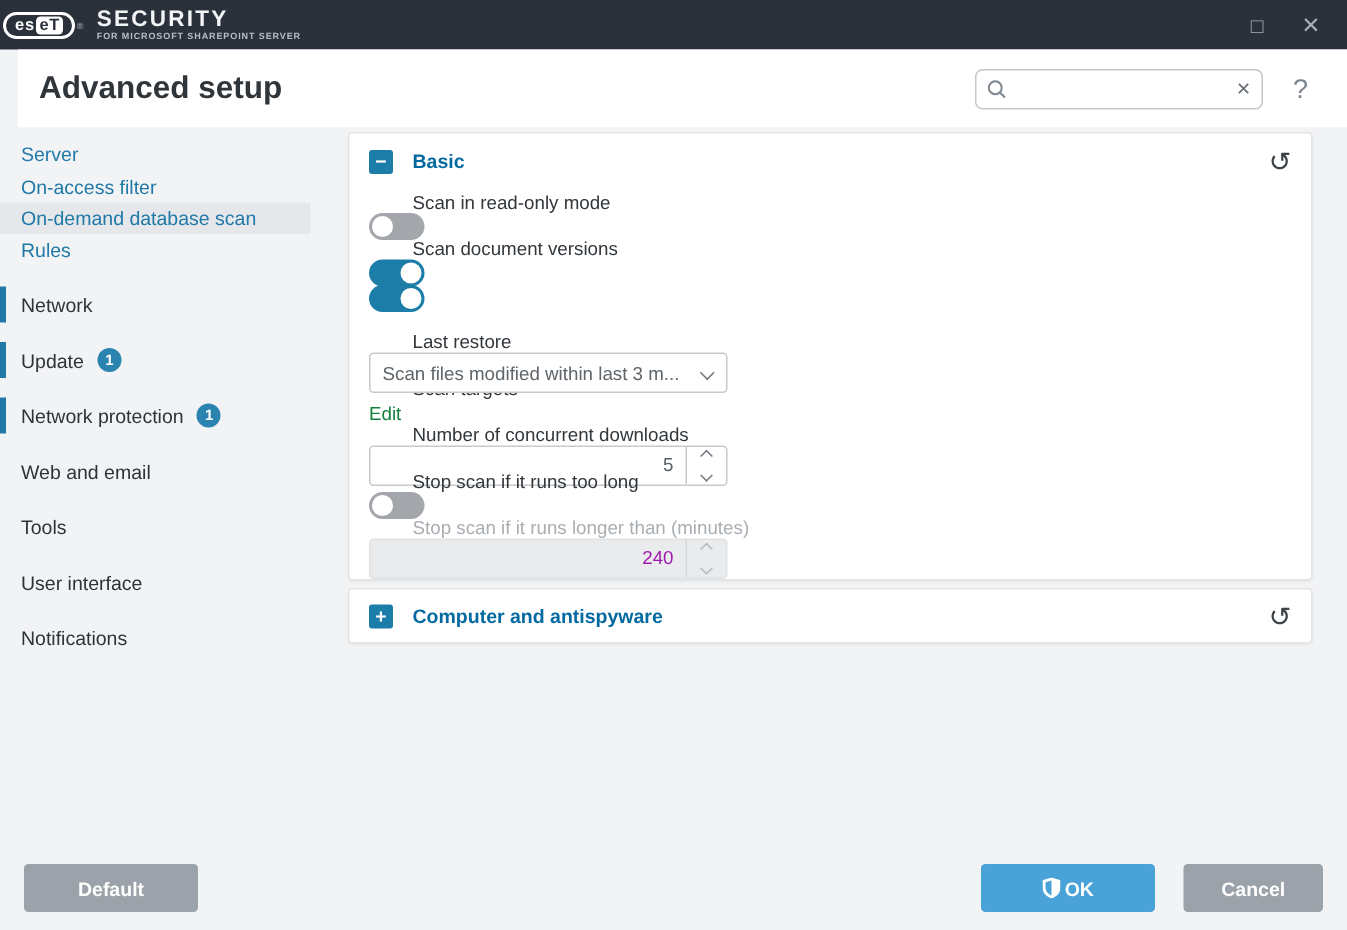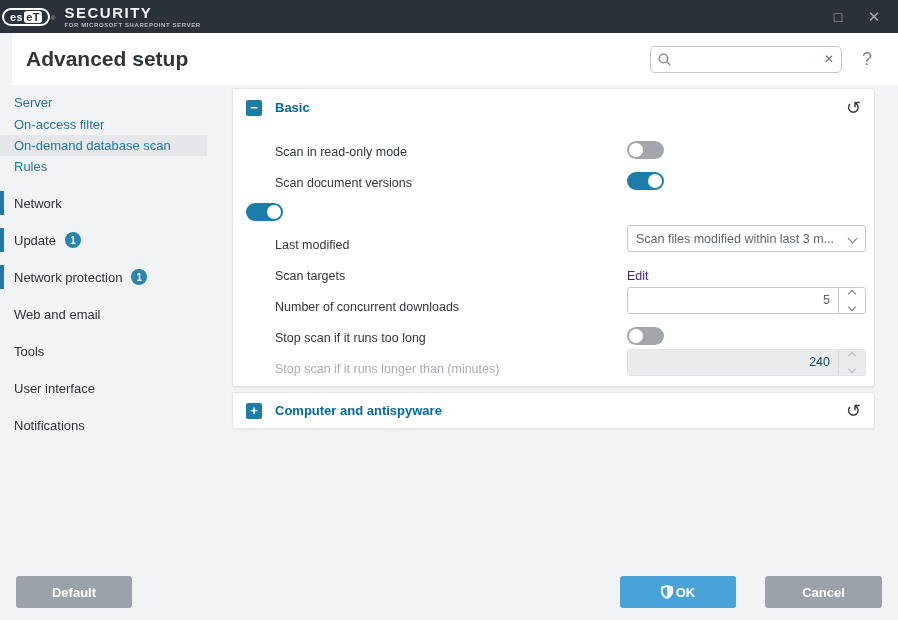--- a/index.html
+++ b/index.html
@@ -55,21 +55,21 @@
   .card + .card { margin-top:5px; }
   .section-header { height:37px; display:flex; align-items:center; padding:0 13px; cursor:pointer; }
   .card.collapsed .section-header { height:35px; }
   .sq-icon { width:16px; height:16px; background:#1c7da9; color:#fff; border-radius:2px;
              display:flex; align-items:center; justify-content:center; font-size:13px;
              font-weight:bold; line-height:1; flex-shrink:0; }
   .section-title { margin-left:13px; font-size:13px; font-weight:bold; color:#0369a1; }
   .undo-icon { margin-left:auto; color:#3c4248; font-size:18px; line-height:1; cursor:pointer; }
 
   .rows { padding:2px 8px 10px 13px; }
-  .row { height:31px; display:flex; align-items:flex-end; }
+  .row { height:31px; display:flex; align-items:flex-start;flex-direction:column; }
   .row-label { flex:1; padding-left:29px; font-size:12.5px; color:#32373c; }
   .row.disabled .row-label { color:#a9aeb3; }
   .ctrl { width:239px; flex-shrink:0; display:flex; align-items:center; }
 
   
   .toggle { width:37px; height:18px; border-radius:9px; position:relative; cursor:pointer; }
   .toggle.off { background:#a3a7ab; }
   .toggle.on { background:#1c7da9; }
   .toggle .knob { position:absolute; top:2px; width:14px; height:14px; border-radius:50%; background:#fff; }
   .toggle.off .knob { left:2px; }
@@ -79,44 +79,44 @@
   .select { width:239px; height:27px; border:1px solid #c6cacd; border-radius:3px; background:#fff;
             position:relative; display:flex; align-items:center; padding:0 26px 0 8px;
             font-size:12.5px; color:#5f666c; cursor:pointer; white-space:nowrap; overflow:hidden; }
   .chev { display:inline-block; width:7px; height:7px; border-style:solid; border-color:#71777d;
           border-width:1.5px 1.5px 0 0; }
   .chev.down { transform:rotate(135deg); }
   .chev.up { transform:rotate(-45deg); }
   .select .chev { position:absolute; right:9px; top:9px; }
 
   
-  .edit-link { font-size:12.5px; color:#4c1d95; cursor:pointer; }
+  .edit-link { font-size:12.5px; color:#15803d; cursor:pointer; }
 
   
   .spinner { width:239px; height:27px; border:1px solid #c6cacd; border-radius:3px; background:#fff;
              display:flex; overflow:hidden; }
   .spin-field { flex:1; text-align:right; padding-right:8px; line-height:25px; font-size:12.5px;
                 color:#5a6066; border-right:1px solid #c6cacd; }
   .spin-btns { width:26px; display:flex; flex-direction:column; }
   .spin-btn { flex:1; display:flex; align-items:center; justify-content:center; cursor:pointer; }
   .spin-btn .chev { width:6px; height:6px; }
   .row.disabled .spinner { background:#e9ebed; border-color:#e0e2e4; }
-  .row.disabled .spin-field { color:#0c4a6e; border-right-color:#d6d9db; }
+  .row.disabled .spin-field { color:#a21caf; border-right-color:#d6d9db; }
   .row.disabled .chev { border-color:#b4b9bd; }
 
   
   .footer { position:absolute; left:0; right:0; bottom:0; display:flex; align-items:flex-end;
             padding:0 16px 12px 16px; }
   .btn { height:32px; border:none; border-radius:3px; font-family:"Liberation Sans",sans-serif;
          font-size:13px; font-weight:bold; color:#fff; cursor:pointer;
          display:inline-flex; align-items:center; justify-content:center; }
   .btn.gray { background:#9ba2a9; }
   .btn-default { width:116px; }
   .btn-ok { width:116px; background:#4aa3d8; margin-left:auto; }
-  .btn-cancel { width:117px; margin-left:29px; }
+  .btn-cancel { width:93px; margin-left:19px; }
   .shield { margin-right:3px; display:inline-block; }
 </style>
 </head>
 <body>
 
 <div class="titlebar">
   <span class="logo-oval">
     <span>es</span>
     <span class="logo-et">eT</span>
   </span>
@@ -209,21 +209,21 @@
 
         <div class="row">
           <span class="ctrl">
               <span class="toggle on">
                 <span class="knob"></span>
               </span>
             </span>
         </div>
 
         <div class="row">
-          <span class="row-label">Last modified</span>
+          <span class="row-label">Last restore</span>
           <span class="ctrl">
             <span class="select">
               <span>Scan files modified within last 3 m...</span>
               <span class="chev down"></span>
             </span>
           </span>
         </div>
 
         <div class="row">
           <span class="row-label">Scan targets</span>

